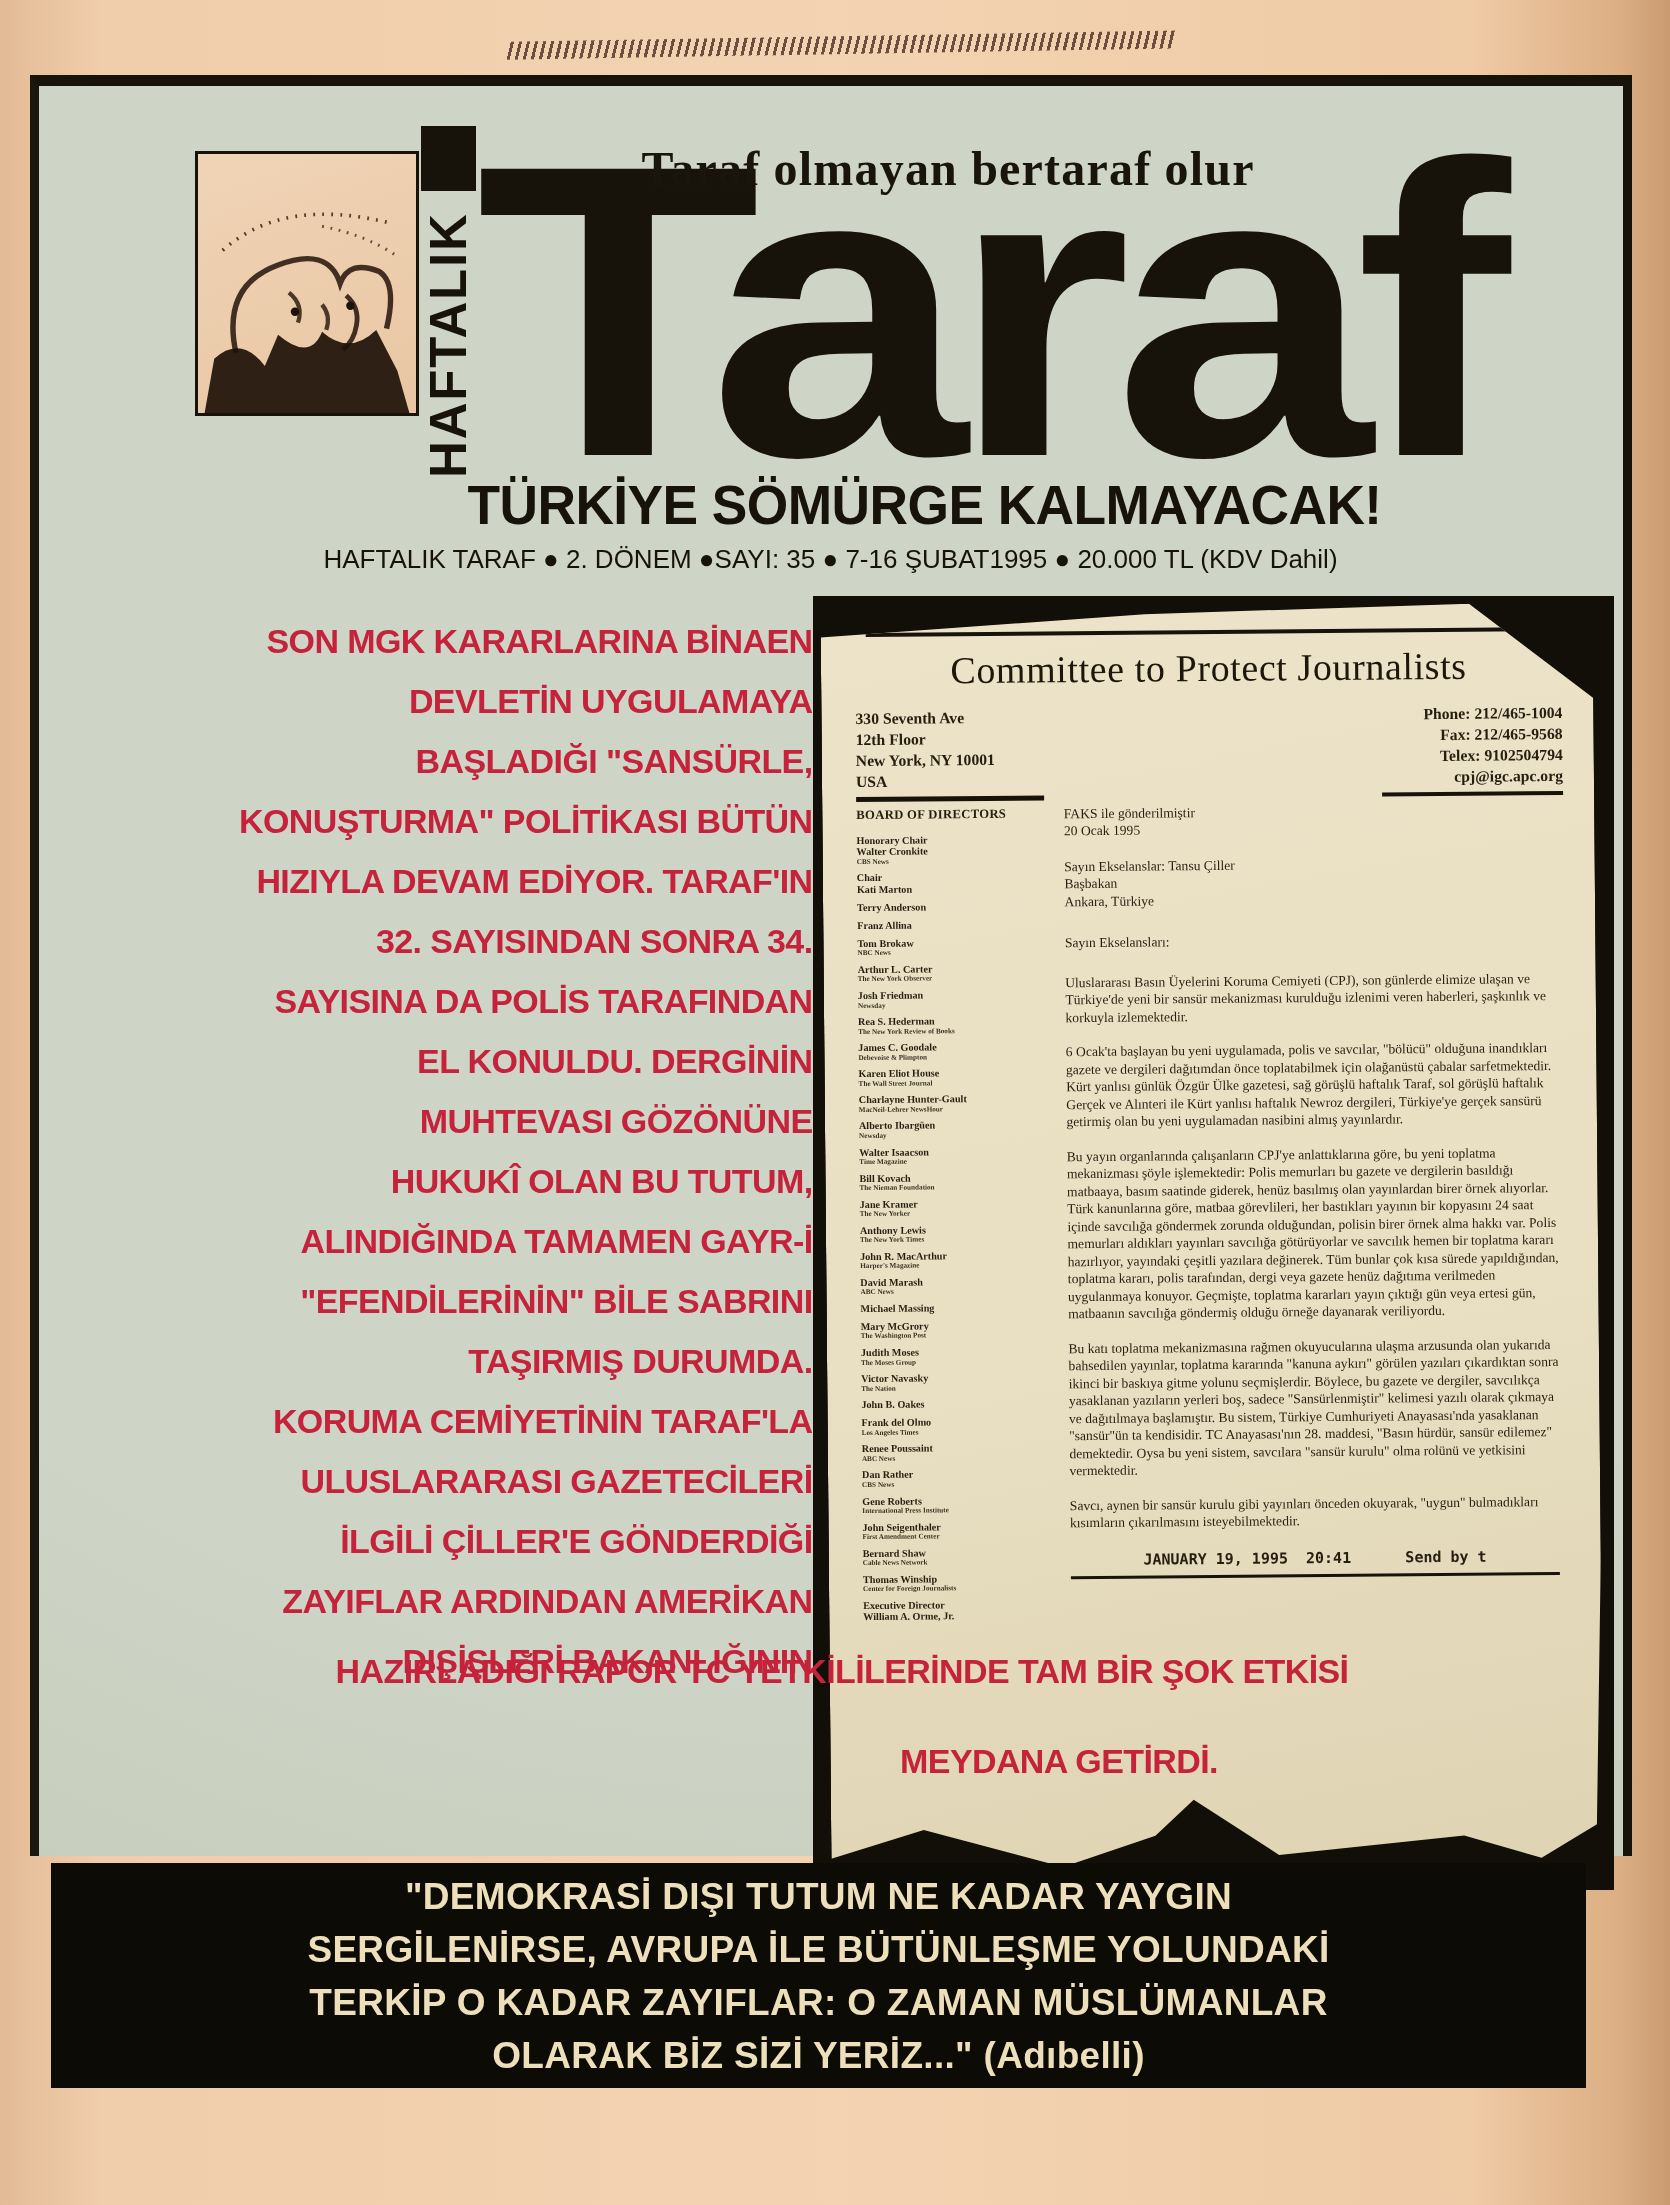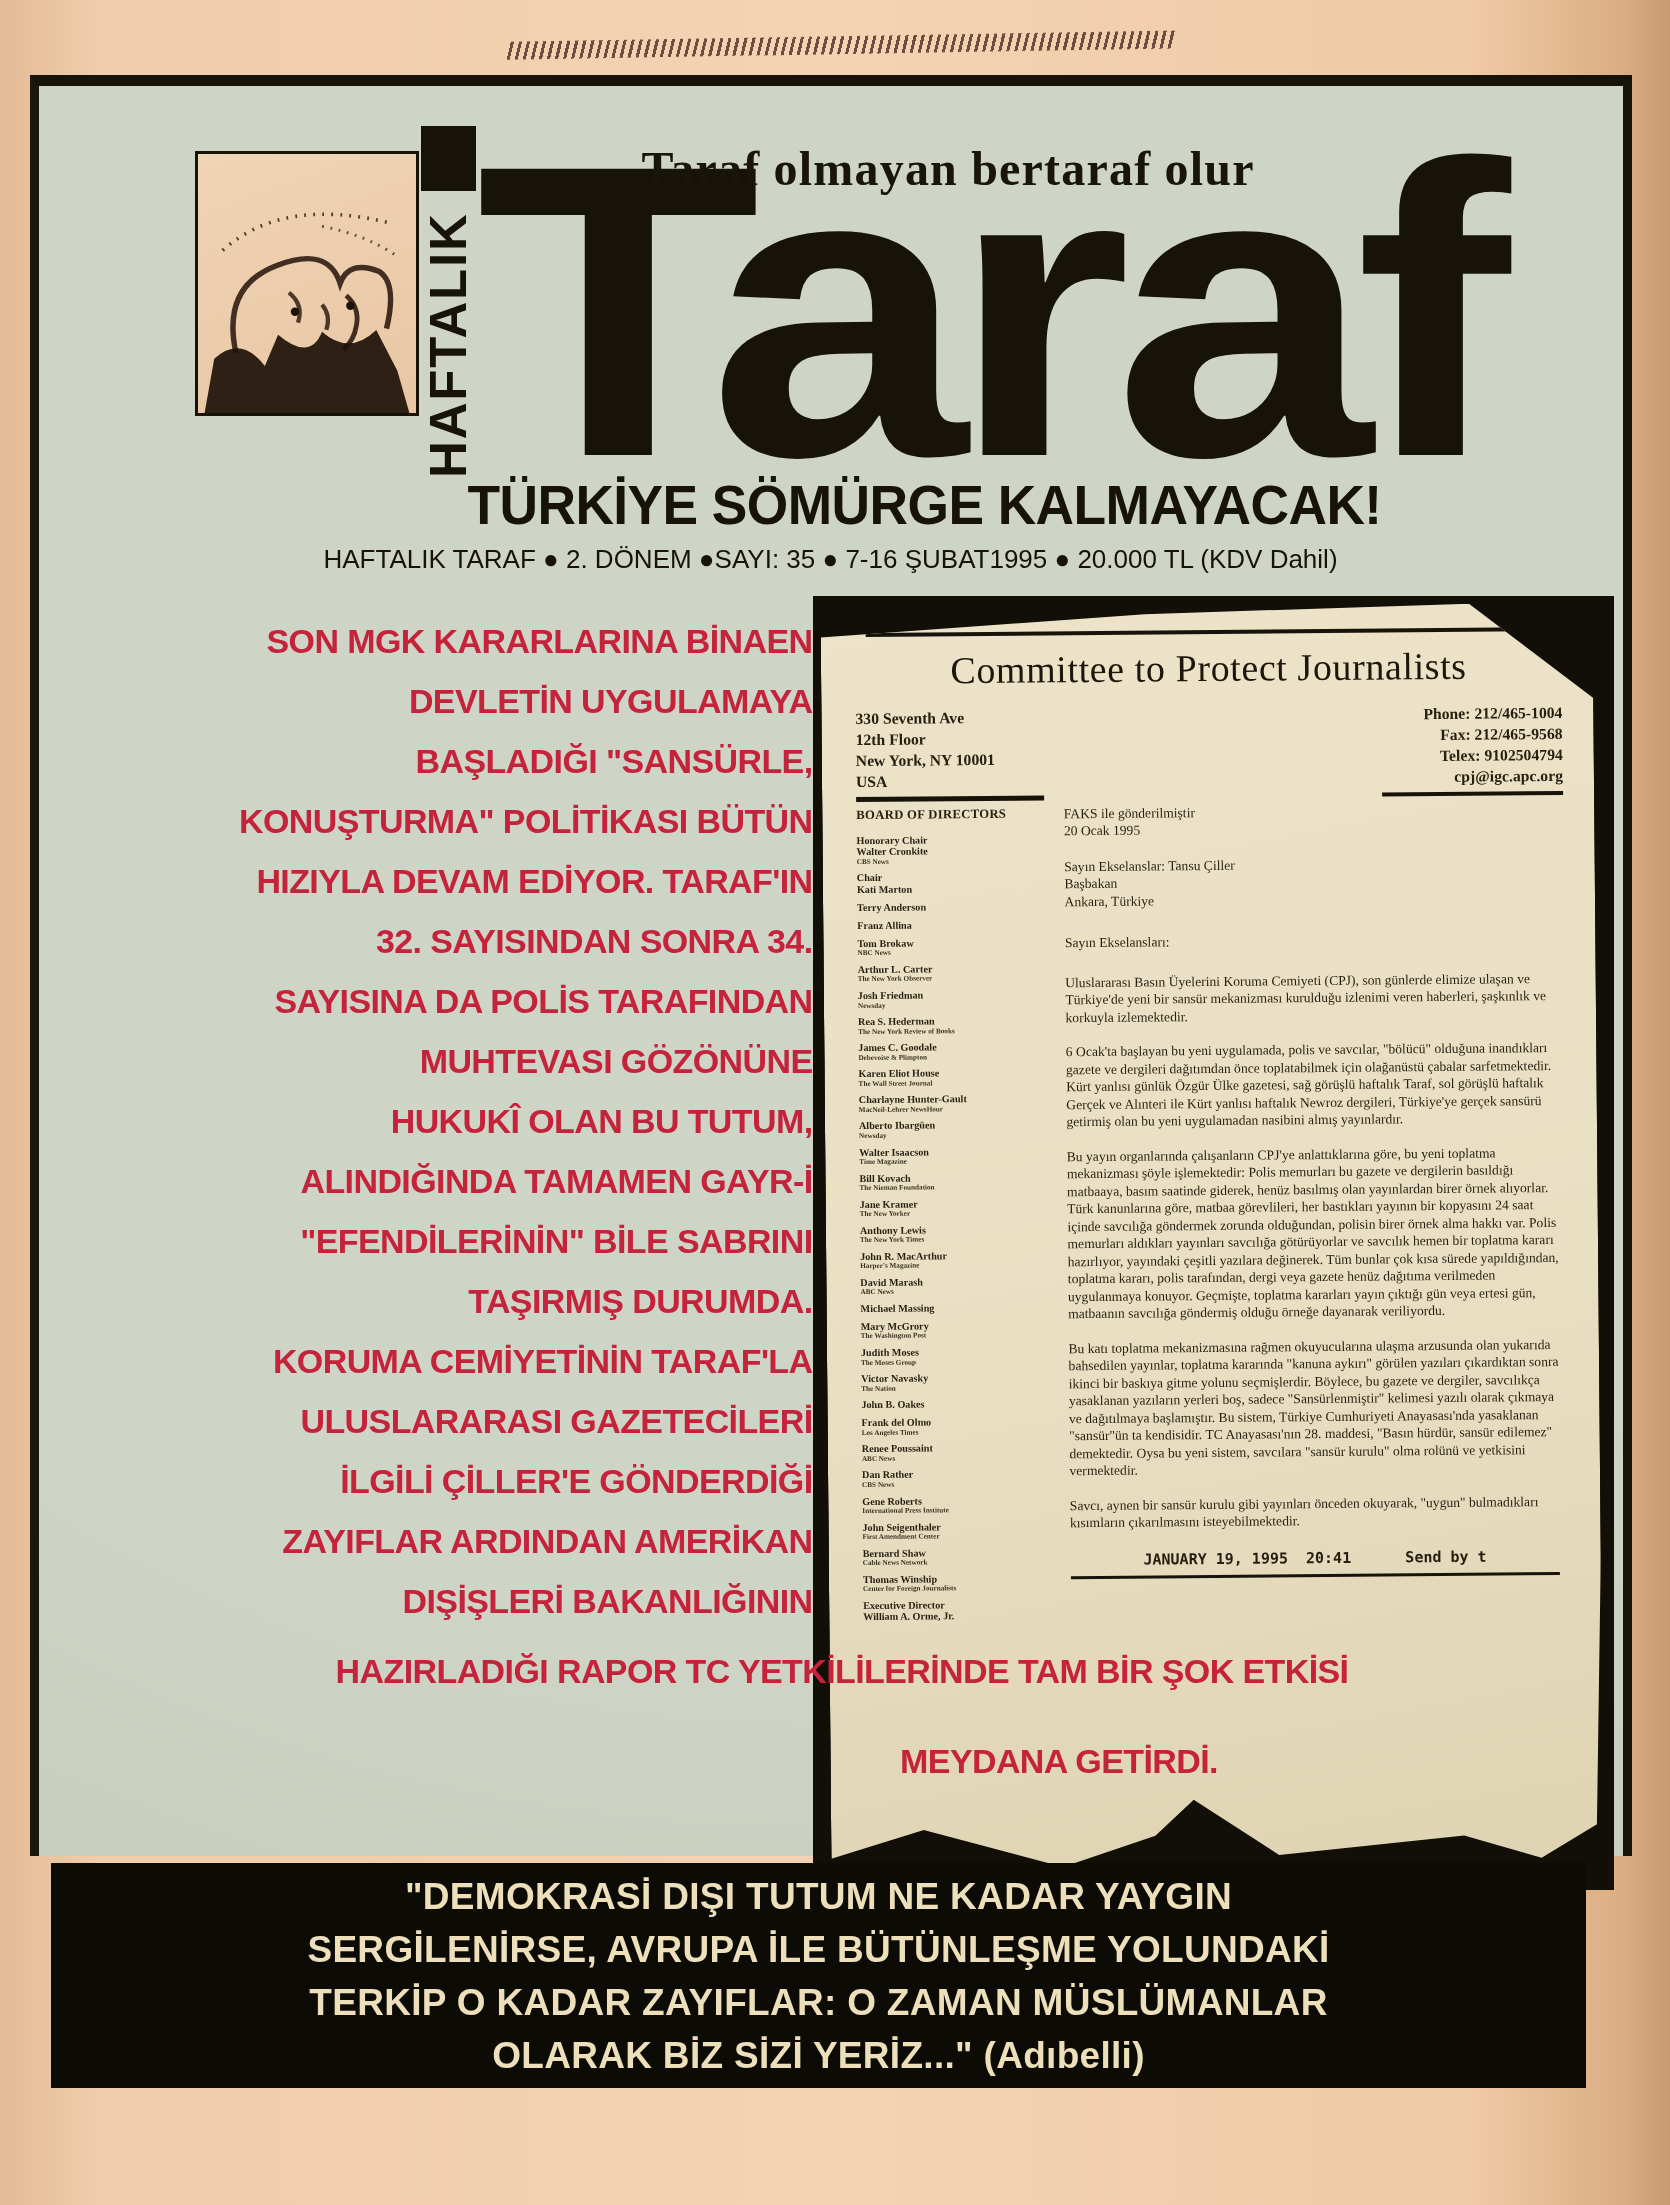--- a/index.html
+++ b/index.html
@@ -103,20 +103,21 @@
 
     <div class="lead-narrow">
 
     <div class="lead-line">SON MGK KARARLARINA BİNAEN</div>
         <div class="lead-line">DEVLETİN UYGULAMAYA</div>
         <div class="lead-line">BAŞLADIĞI "SANSÜRLE,</div>
         <div class="lead-line">KONUŞTURMA" POLİTİKASI BÜTÜN</div>
         <div class="lead-line">HIZIYLA DEVAM EDİYOR. TARAF'IN</div>
         <div class="lead-line">32. SAYISINDAN SONRA 34.</div>
         <div class="lead-line">SAYISINA DA POLİS TARAFINDAN</div>
+        <div class="lead-line">EL KONULDU. DERGİNİN</div>
         <div class="lead-line">MUHTEVASI GÖZÖNÜNE</div>
         <div class="lead-line">HUKUKÎ OLAN BU TUTUM,</div>
         <div class="lead-line">ALINDIĞINDA TAMAMEN GAYR-İ</div>
         <div class="lead-line">"EFENDİLERİNİN" BİLE SABRINI</div>
         <div class="lead-line">TAŞIRMIŞ DURUMDA.</div>
         <div class="lead-line">KORUMA CEMİYETİNİN TARAF'LA</div>
         <div class="lead-line">ULUSLARARASI GAZETECİLERİ</div>
         <div class="lead-line">İLGİLİ ÇİLLER'E GÖNDERDİĞİ</div>
         <div class="lead-line">ZAYIFLAR ARDINDAN AMERİKAN</div>
         <div class="lead-line">DIŞİŞLERİ BAKANLIĞININ</div>

